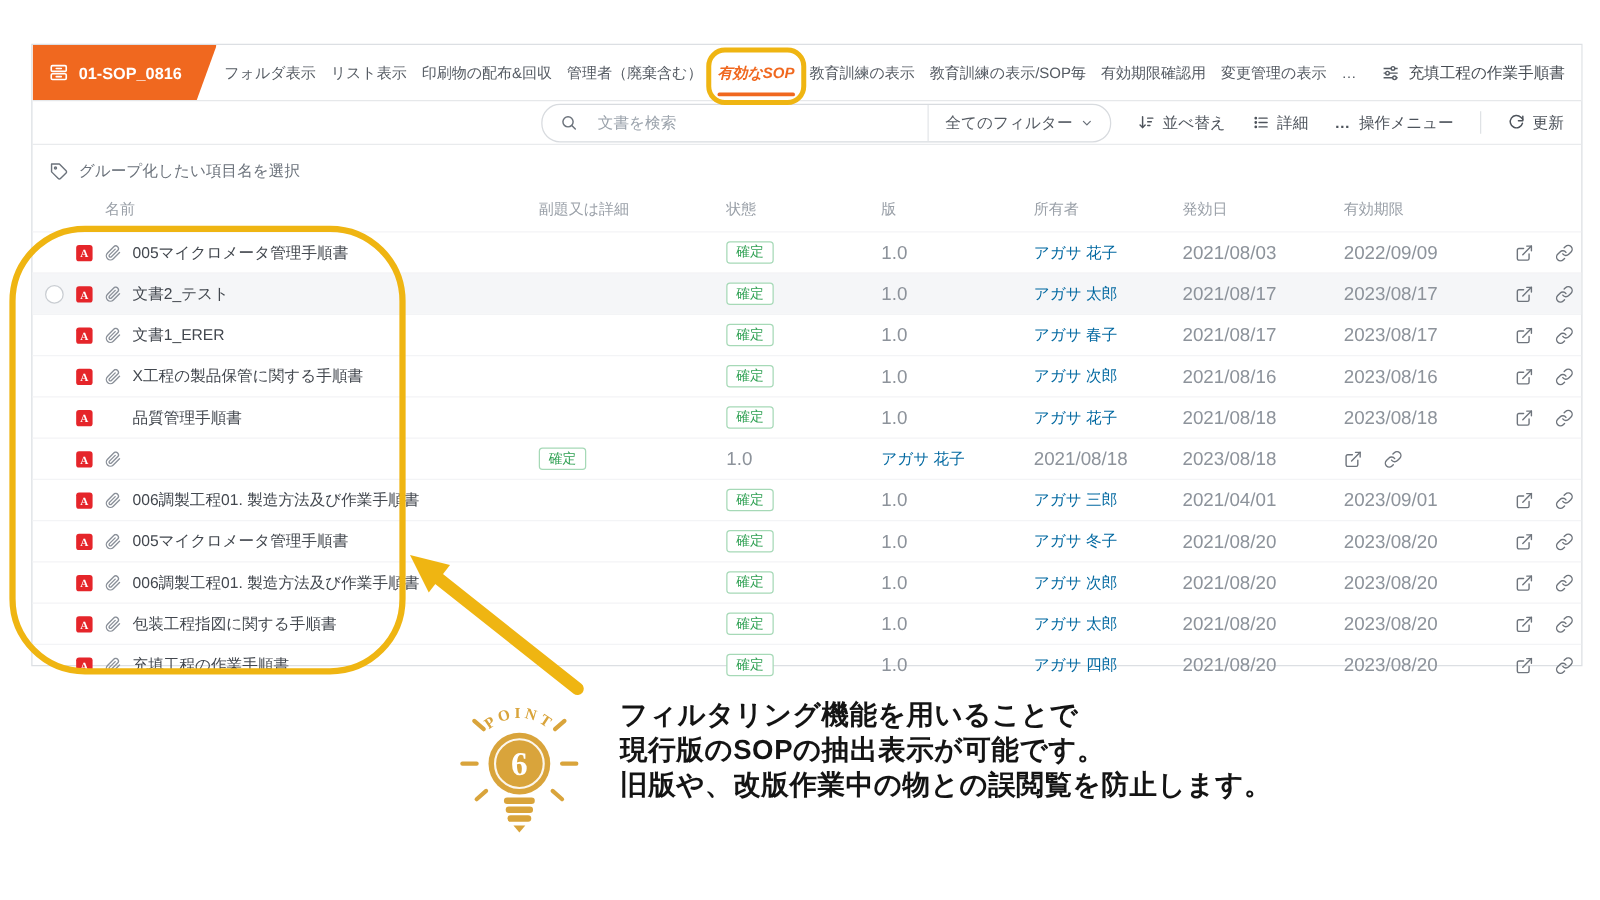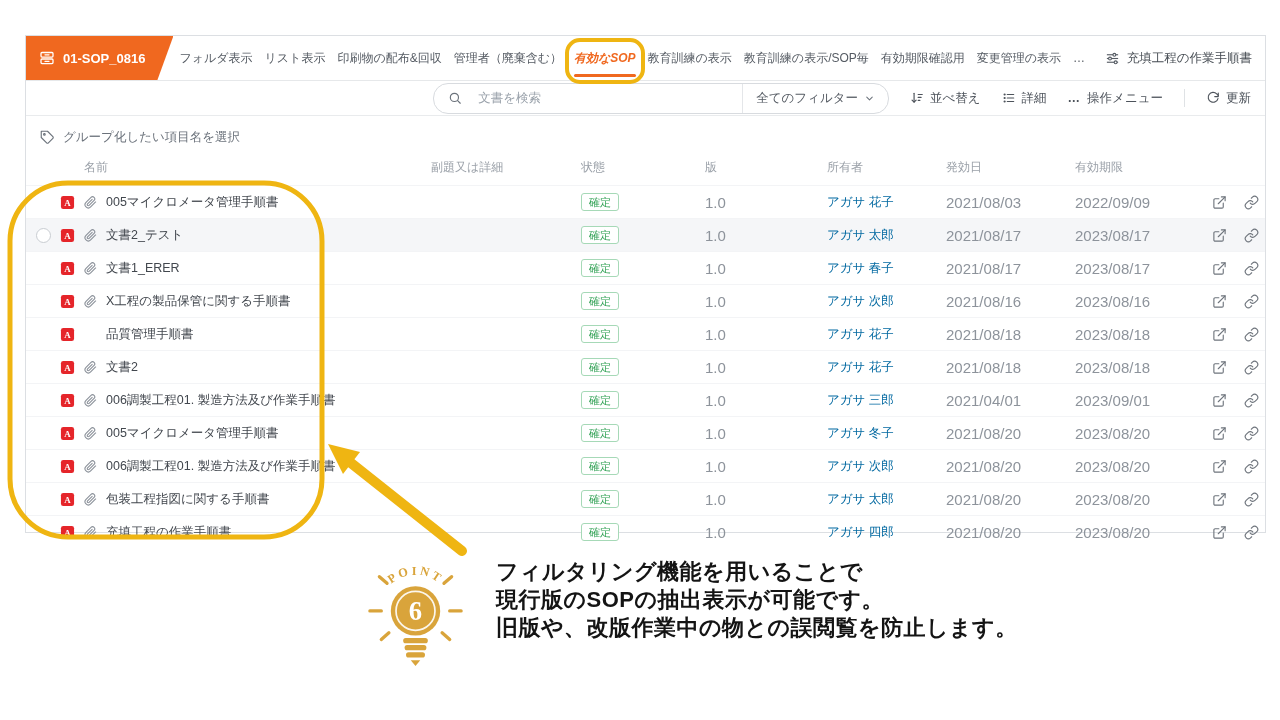--- a/index.html
+++ b/index.html
@@ -375,21 +375,20 @@
       <svg viewBox="0 0 16 16" width="15" height="15">
         <rect x="1" y="1" width="14" height="14" rx="2.5" fill="#E5252A"></rect>
         <text x="8" y="11.6" text-anchor="middle" font-size="9.5" font-weight="bold" fill="#fff" font-family="Liberation Serif, DejaVu Serif, serif">A</text>
       </svg>
     </div>
     <div class="c-clip">
       <svg viewBox="0 0 24 24" width="13" height="13" fill="none" stroke="#8a9099" stroke-width="2" stroke-linecap="round" stroke-linejoin="round">
         <path d="M21.44 11.05l-9.19 9.19a6 6 0 0 1-8.49-8.49l9.19-9.19a4 4 0 0 1 5.66 5.66l-9.2 9.19a2 2 0 0 1-2.83-2.83l8.49-8.48"></path>
       </svg>
     </div>
-    <div class="c-name">文書2</div>
     <div class="c-sub"></div>
     <div class="c-status"><span class="badge">確定</span></div>
     <div class="c-ver">1.0</div>
     <div class="c-owner">アガサ 花子</div>
     <div class="c-issue">2021/08/18</div>
     <div class="c-exp">2023/08/18</div>
     <div class="c-act">
       <span class="icon-btn">
         <svg viewBox="0 0 24 24" width="15" height="15" fill="none" stroke="currentColor" stroke-width="1.8" stroke-linecap="round" stroke-linejoin="round">
           <path d="M18 13v6a2 2 0 0 1-2 2H5a2 2 0 0 1-2-2V8a2 2 0 0 1 2-2h6"></path>

